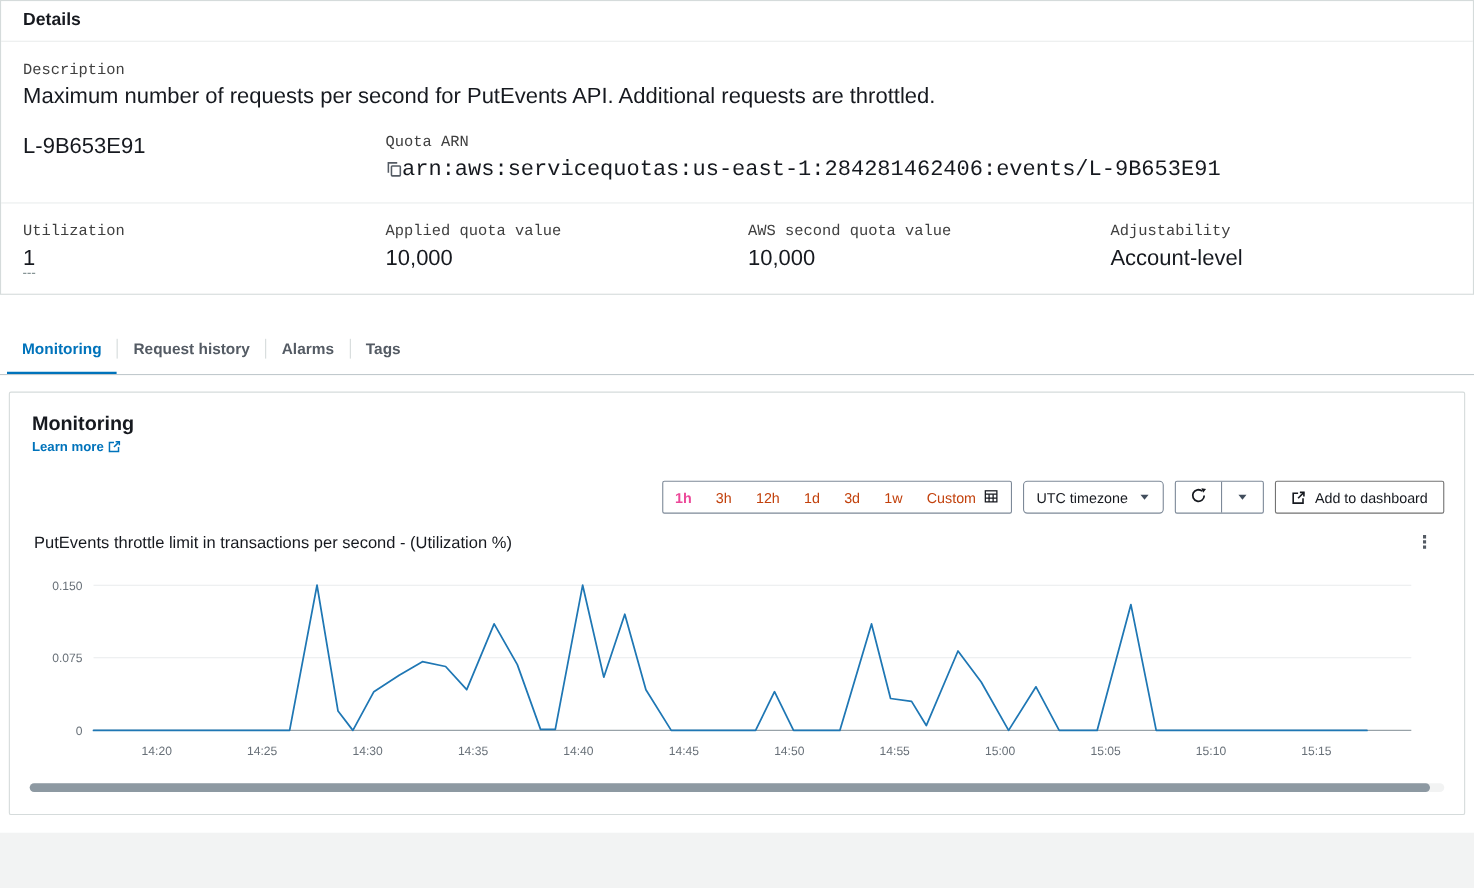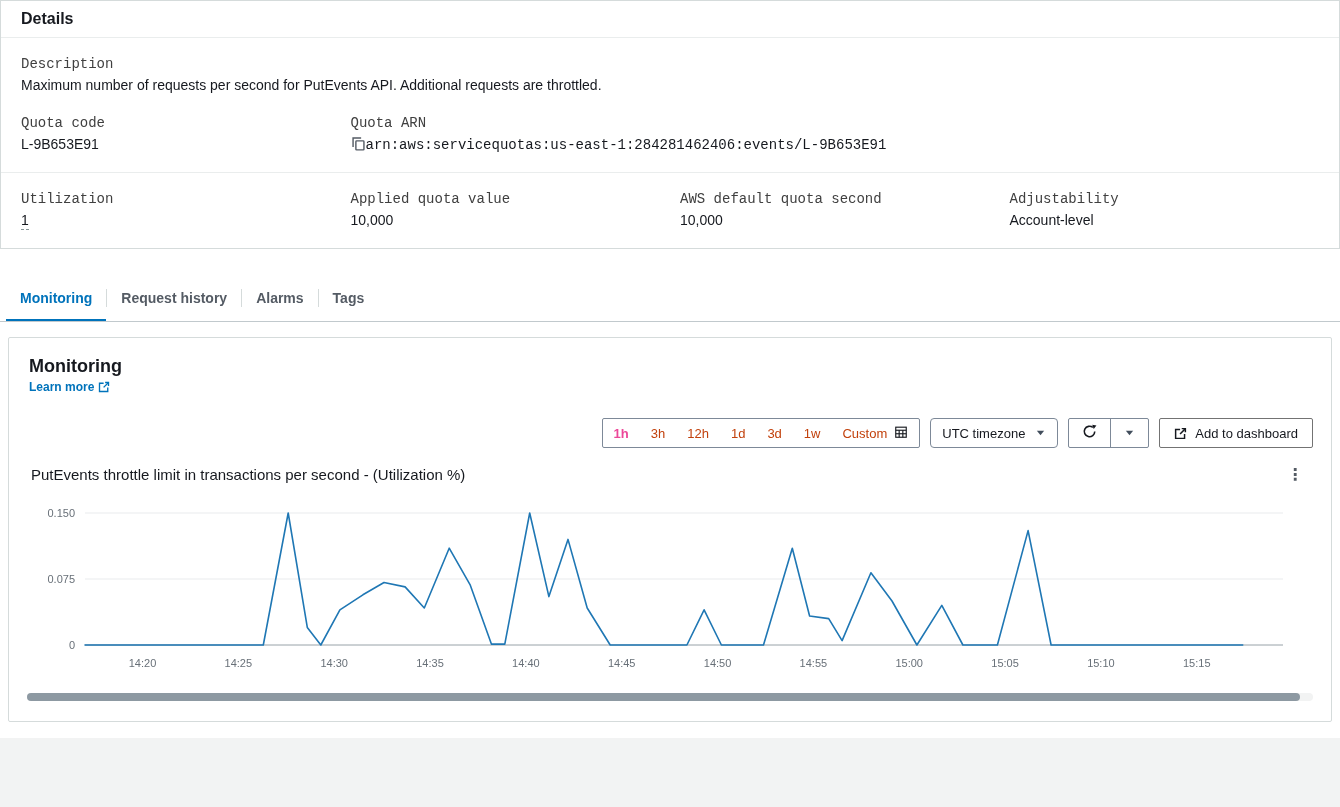--- a/index.html
+++ b/index.html
@@ -11,21 +11,21 @@
     overflow: hidden;
   }
   .content { background: #fff; padding-bottom: 16px; }
 
   
   .details-card { background: #fff; border: 1px solid #d5dbdb; }
   .card-header { padding: 9px 20px; border-bottom: 1px solid #eaeded; }
   .card-header h2 { font-size: 16px; font-weight: 700; }
   .card-body { padding: 18px 20px; }
   .field .label { font-size: 14px; color: #404040; margin-bottom: 5px; font-family: Liberation Mono, monospace; }
-  .field .value { font-size: 14px; color: #16191f; }
+  .field .value { font-size: 20px; color: #16191f; }
   .desc-block { margin-bottom: 22px; }
   .grid4 { display: grid; grid-template-columns: repeat(4, 1fr); gap: 20px; }
   .span3 { grid-column: 2 / 5; }
   .hr { border-top: 1px solid #eaeded; }
   .arn { display: flex; align-items: center; gap: 0; font-family: Liberation Mono, monospace; }
   .icon-btn { background: none; border: none; cursor: pointer; display: inline-flex; align-items: center; padding: 0; }
   .dashed { border-bottom: 1px dashed #879596; padding-bottom: 1px; display: inline-block; cursor: pointer; }
 
   
   .tabs { display: flex; align-items: center; border-bottom: 1px solid #c1c9cd; padding: 0 6px; margin-top: 26px; background: #fff; }
@@ -70,21 +70,20 @@
     <div class="card-header">
       <h2>Details</h2>
     </div>
     <div class="card-body">
       <div class="field desc-block">
         <div class="label">Description</div>
         <div class="value">Maximum number of requests per second for PutEvents API. Additional requests are throttled.</div>
       </div>
       <div class="grid4">
         <div class="field">
-          <div class="label">Quota code</div>
           <div class="value">L-9B653E91</div>
         </div>
         <div class="field span3">
           <div class="label">Quota ARN</div>
           <div class="value arn">
             <button class="icon-btn" title="Copy">
               <span>
                 <svg width="15" height="15" viewBox="0 0 16 16" fill="none" stroke="#545b64" stroke-width="1.5">
                   <rect x="5.2" y="5.2" width="8.6" height="9.6" rx="0.8"></rect>
                   <path d="M10.8 2.2H2.2v9.6"></path>
@@ -101,21 +100,21 @@
       <div class="grid4">
         <div class="field">
           <div class="label">Utilization</div>
           <div class="value"><span class="dashed">1</span></div>
         </div>
         <div class="field">
           <div class="label">Applied quota value</div>
           <div class="value">10,000</div>
         </div>
         <div class="field">
-          <div class="label">AWS default quota second</div>
+          <div class="label">AWS second quota value</div>
           <div class="value">10,000</div>
         </div>
         <div class="field">
           <div class="label">Adjustability</div>
           <div class="value">Account-level</div>
         </div>
       </div>
     </div>
   </section>
 

